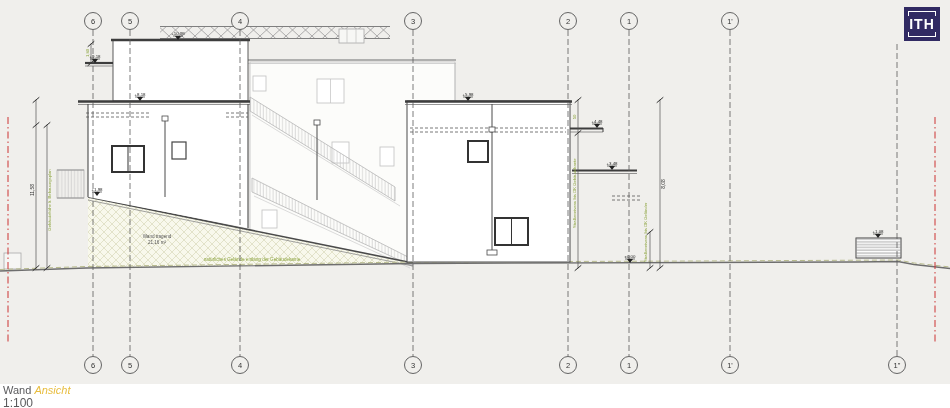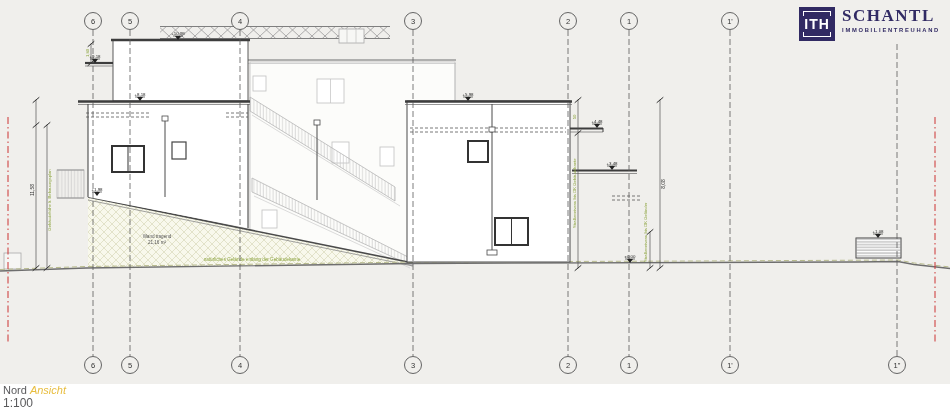--- a/index.html
+++ b/index.html
@@ -2,21 +2,21 @@
 <html><head>
 <meta charset="utf-8">
 <style>
   html,body{margin:0;padding:0;background:#fff;}
   .canvas{position:relative;width:950px;height:408px;background:#ffffff;overflow:hidden;
           font-family:"Liberation Sans",sans-serif;}
   .sheet{position:absolute;left:0;top:0;width:950px;height:384px;background:#f0efec;}
   svg{display:block;}
   svg text{font-family:"Liberation Sans","DejaVu Sans",sans-serif;}
 
-  .logo{position:absolute;top:7px;right:10px;display:flex;gap:7px;align-items:flex-start;}
+  .logo{position:absolute;top:7px;right:10px;display:flex;gap:7px;align-items:flex-start;flex-direction:column;}
   .logo-box{position:relative;width:36px;height:34px;background:#312a63;display:flex;
             align-items:center;justify-content:center;}
   .logo-box::after{content:"";position:absolute;inset:4px;border:1.5px solid #ffffff;}
   .logo-box span{position:relative;z-index:1;color:#ffffff;font-weight:bold;font-size:14px;
             letter-spacing:1px;background:#312a63;padding:0 1px;}
   .logo-name{color:#312a63;font-weight:bold;font-size:17px;letter-spacing:1.5px;line-height:1;
             font-family:"Liberation Serif","DejaVu Serif",serif;}
   .logo-sub{color:#312a63;font-size:5.8px;letter-spacing:1.7px;margin-top:3px;font-weight:bold;}
 
   .titleblock{position:absolute;left:3px;top:385px;line-height:1.05;}
@@ -283,26 +283,22 @@
       <circle cx="897" cy="365" r="8.5" fill="#f0efec" stroke="#555555" stroke-width="0.9"></circle>
       <text x="897" y="367.8">1''</text>
     </g>
   </svg>
   </div>
 
   <div class="logo">
     <div class="logo-box">
       <span>ITH</span>
     </div>
-    <div class="logo-text">
-      <div class="logo-name">SCHANTL</div>
-      <div class="logo-sub">IMMOBILIENTREUHAND</div>
-    </div>
   </div>
 
   <div class="titleblock">
     <div class="view-title">
-      <span class="t-primary">Nord</span>
+      <span class="t-primary">Wand</span>
       <span class="t-secondary">Ansicht</span>
     </div>
     <div class="scale">1:100</div>
   </div>
 </div>
 
 </body></html>

